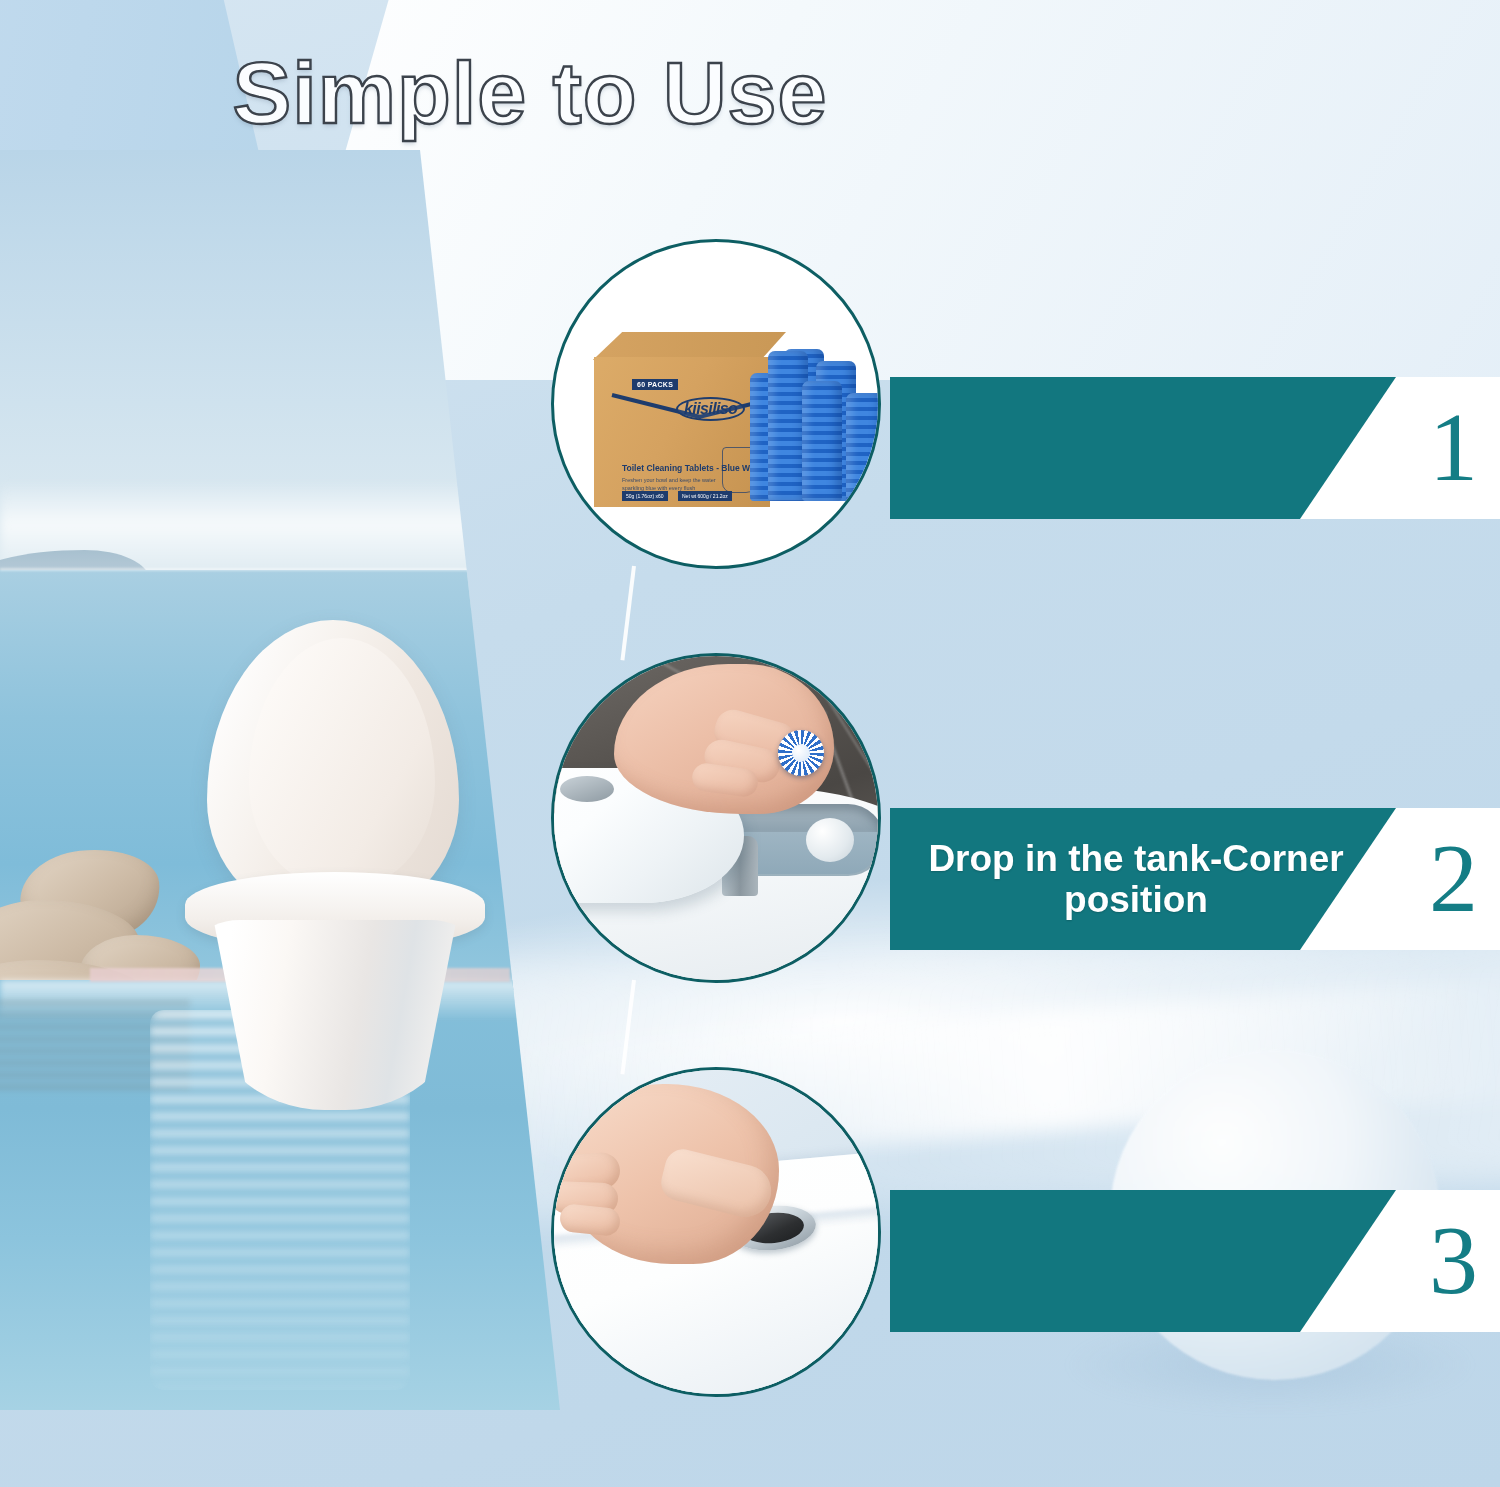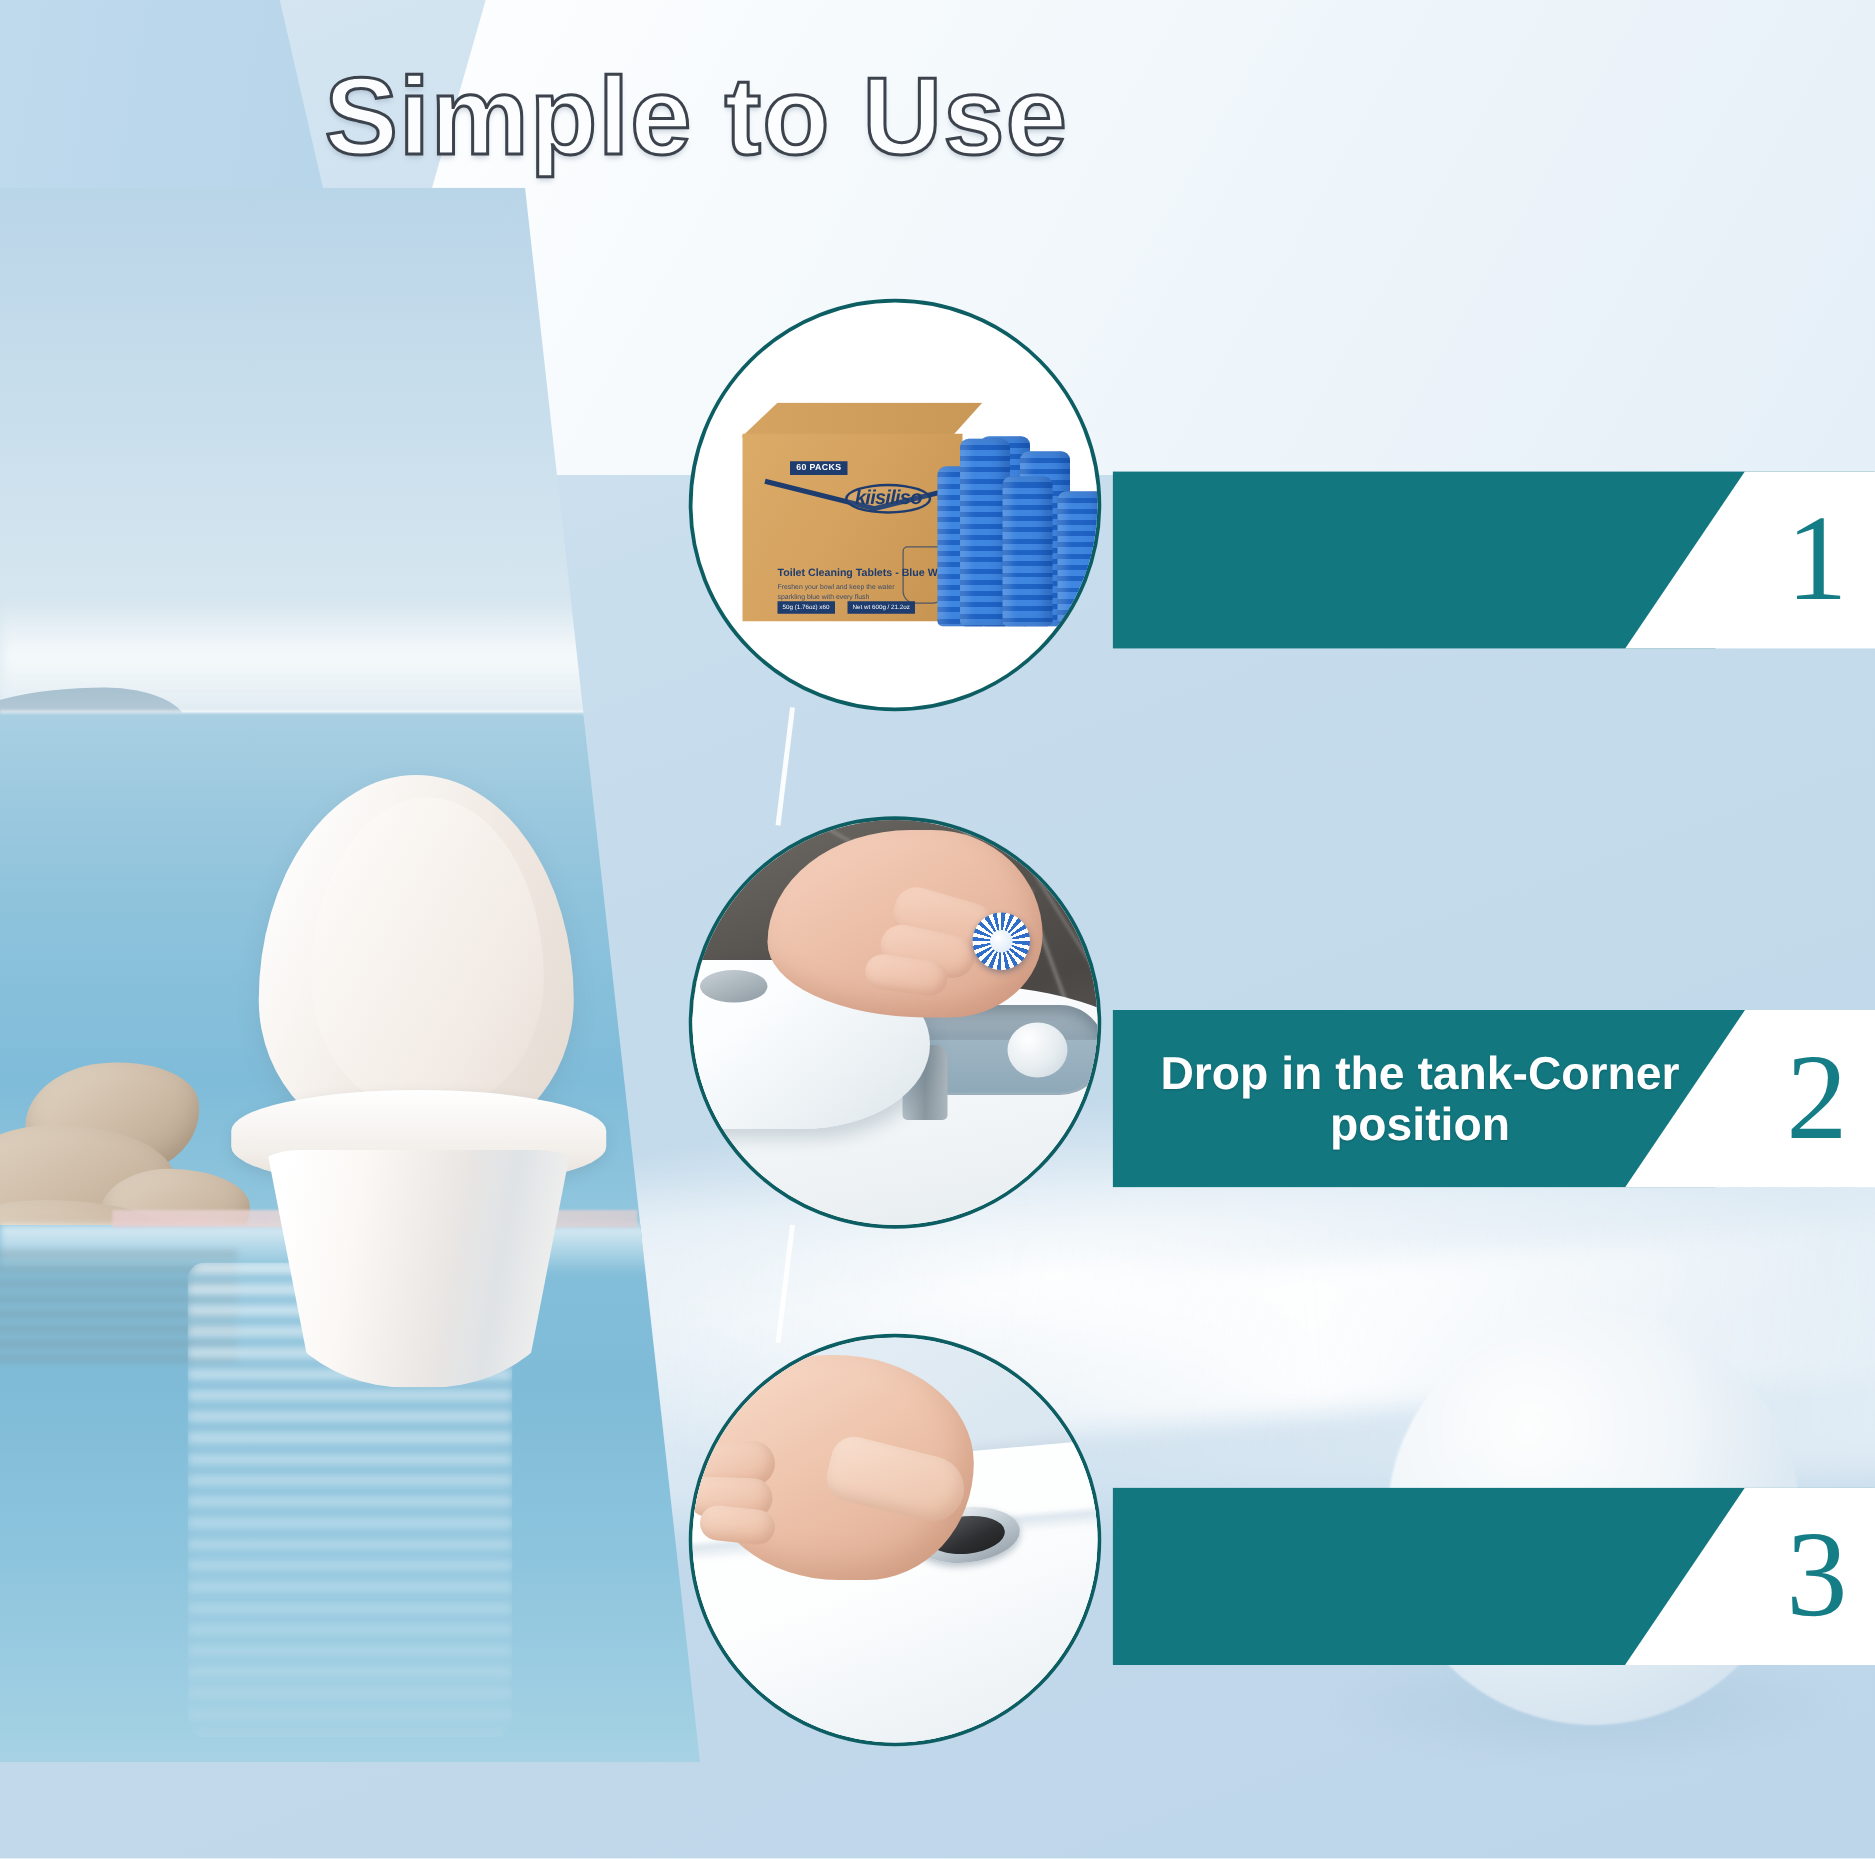--- a/index.html
+++ b/index.html
@@ -157,21 +157,21 @@
   .c3{left:551px;top:1067px;}
   .connector{
     position:absolute;width:4px;height:95px;background:#ffffff;opacity:.9;
     z-index:5;transform-origin:top center;
   }
   .cn1{left:632px;top:566px;transform:rotate(7deg);}
   .cn2{left:632px;top:980px;transform:rotate(7deg);}
 
   
   .box{
-    position:absolute;left:22px;top:80px;width:210px;height:175px;
+    position:absolute;left:22px;top:90px;width:210px;height:175px;
   }
   .box-top{
     position:absolute;left:0;top:0;width:210px;height:28px;
     background:linear-gradient(95deg,#d6a463,#c99856);
     clip-path:polygon(8% 100%,22% 0,100% 0,88% 100%);
   }
   .box-face{
     position:absolute;left:18px;top:25px;width:176px;height:150px;
     background:linear-gradient(120deg,#dcab68 0%,#d5a260 45%,#c5924f 100%);
   }
@@ -384,21 +384,20 @@
   
   .title{
     position:absolute;left:0;top:42px;width:1060px;
     text-align:center;
     font-size:88px;font-weight:bold;
     letter-spacing:1px;
     color:#fbfdff;
     -webkit-text-stroke:2.4px #3c434c;
     text-shadow:0 3px 4px rgba(120,140,160,.35);
     z-index:7;
-    margin-left:27px;
   }
 
   
   .footer{
     position:absolute;left:0;bottom:0;width:1500px;height:84px;
     background:#ffffff;z-index:8;
     display:flex;align-items:center;justify-content:center;
   }
   .footer-note{
     color:#f60b0b;font-weight:bold;font-size:40px;

